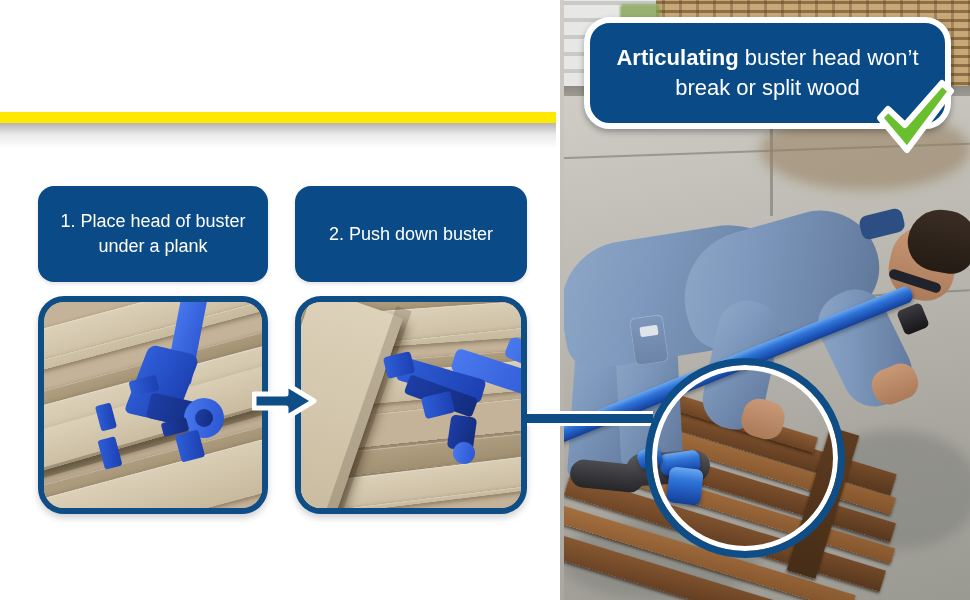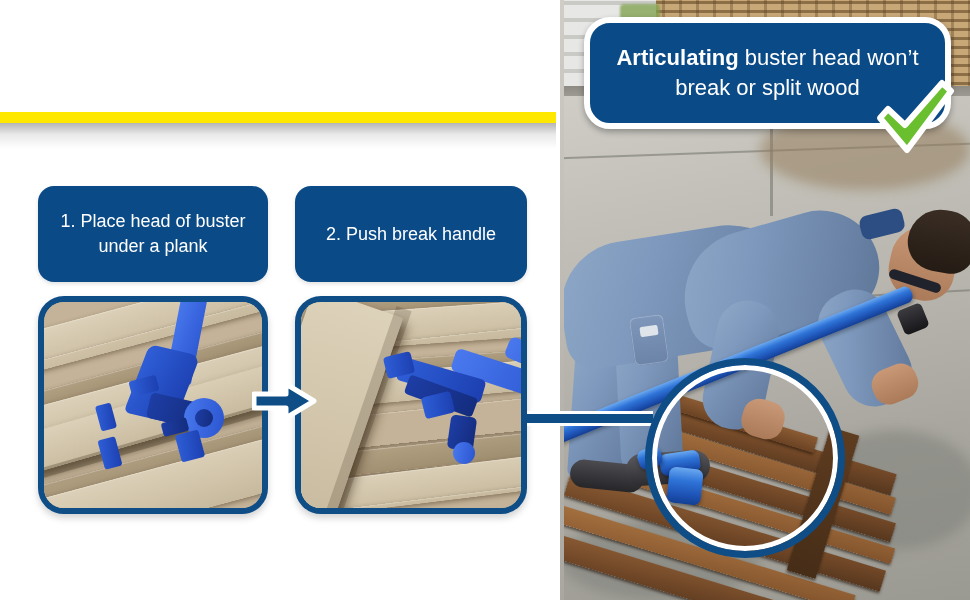--- a/index.html
+++ b/index.html
@@ -237,21 +237,21 @@
     <div class="step-card" id="step-card-1">
       <div>
         <span class="num">1.</span>
         <span class="txt">Place head of buster under a plank</span>
       </div>
     </div>
 
     <div class="step-card" id="step-card-2">
       <div>
         <span class="num">2.</span>
-        <span class="txt">Push break handle</span>
+        <span class="txt">Push down buster</span>
       </div>
     </div>
 
     <div class="photo-frame" id="photo-1">
       <div class="photo-inner">
         <div class="wood-bg"></div>
 
         <div class="plank light" style="left:-20px;top:-8px;width:300px;height:40px;transform:rotate(-15deg);"></div>
         <div class="plank" style="left:-30px;top:26px;width:300px;height:34px;transform:rotate(-15deg);"></div>
         <div class="plank dark" style="left:-40px;top:58px;width:310px;height:16px;transform:rotate(-15deg);"></div>

